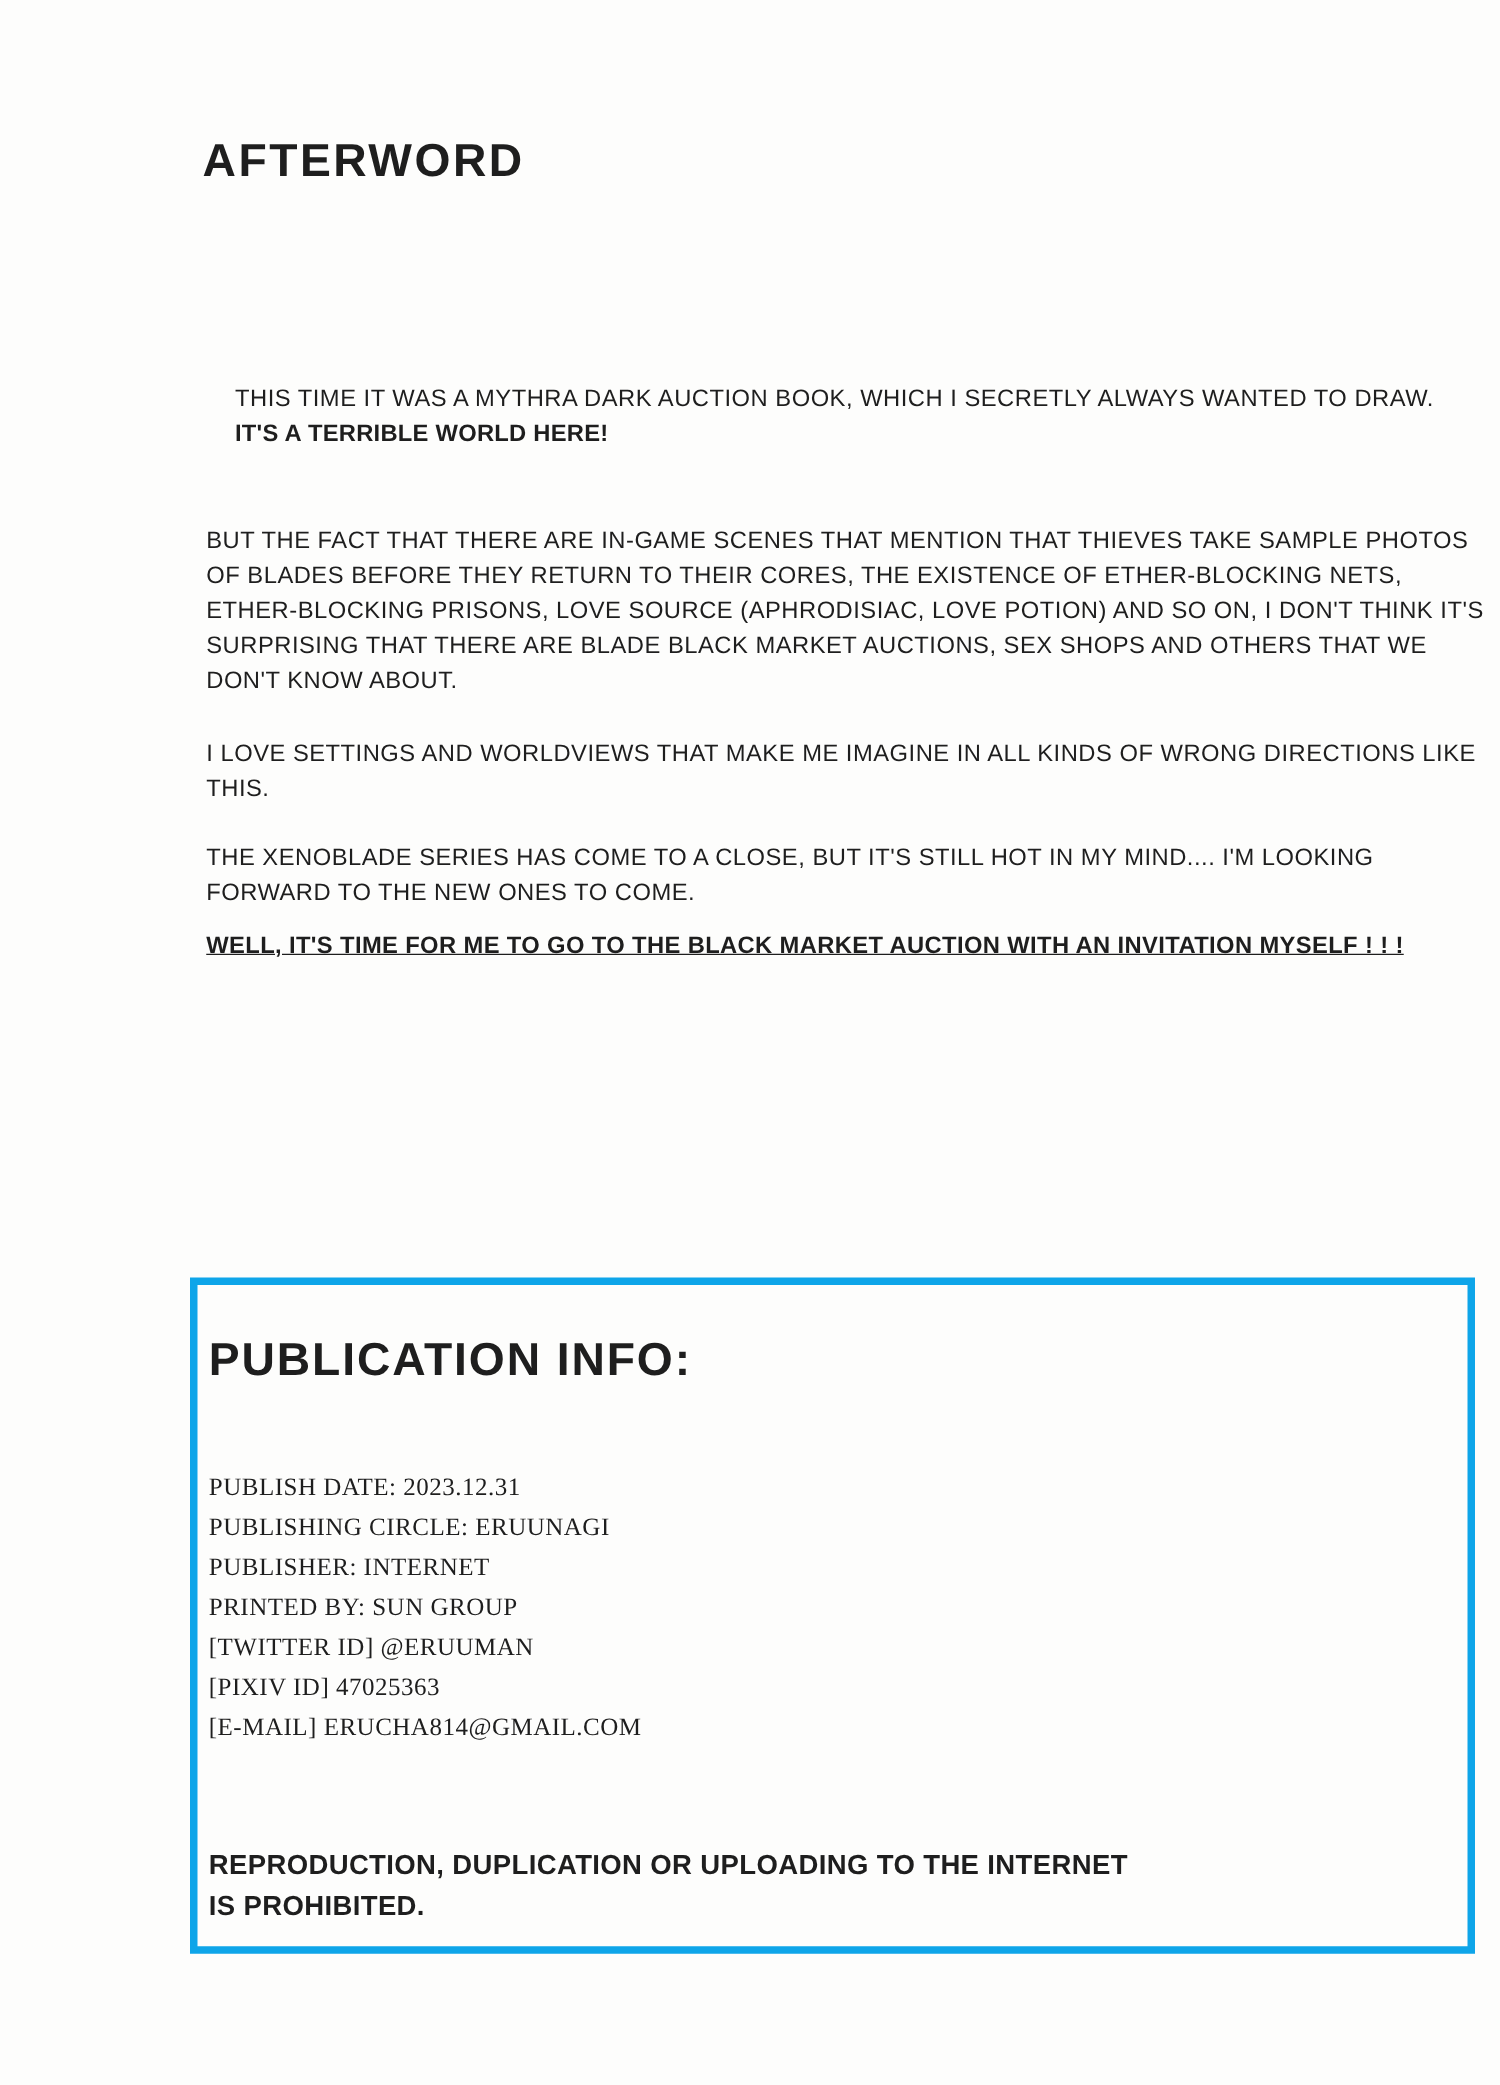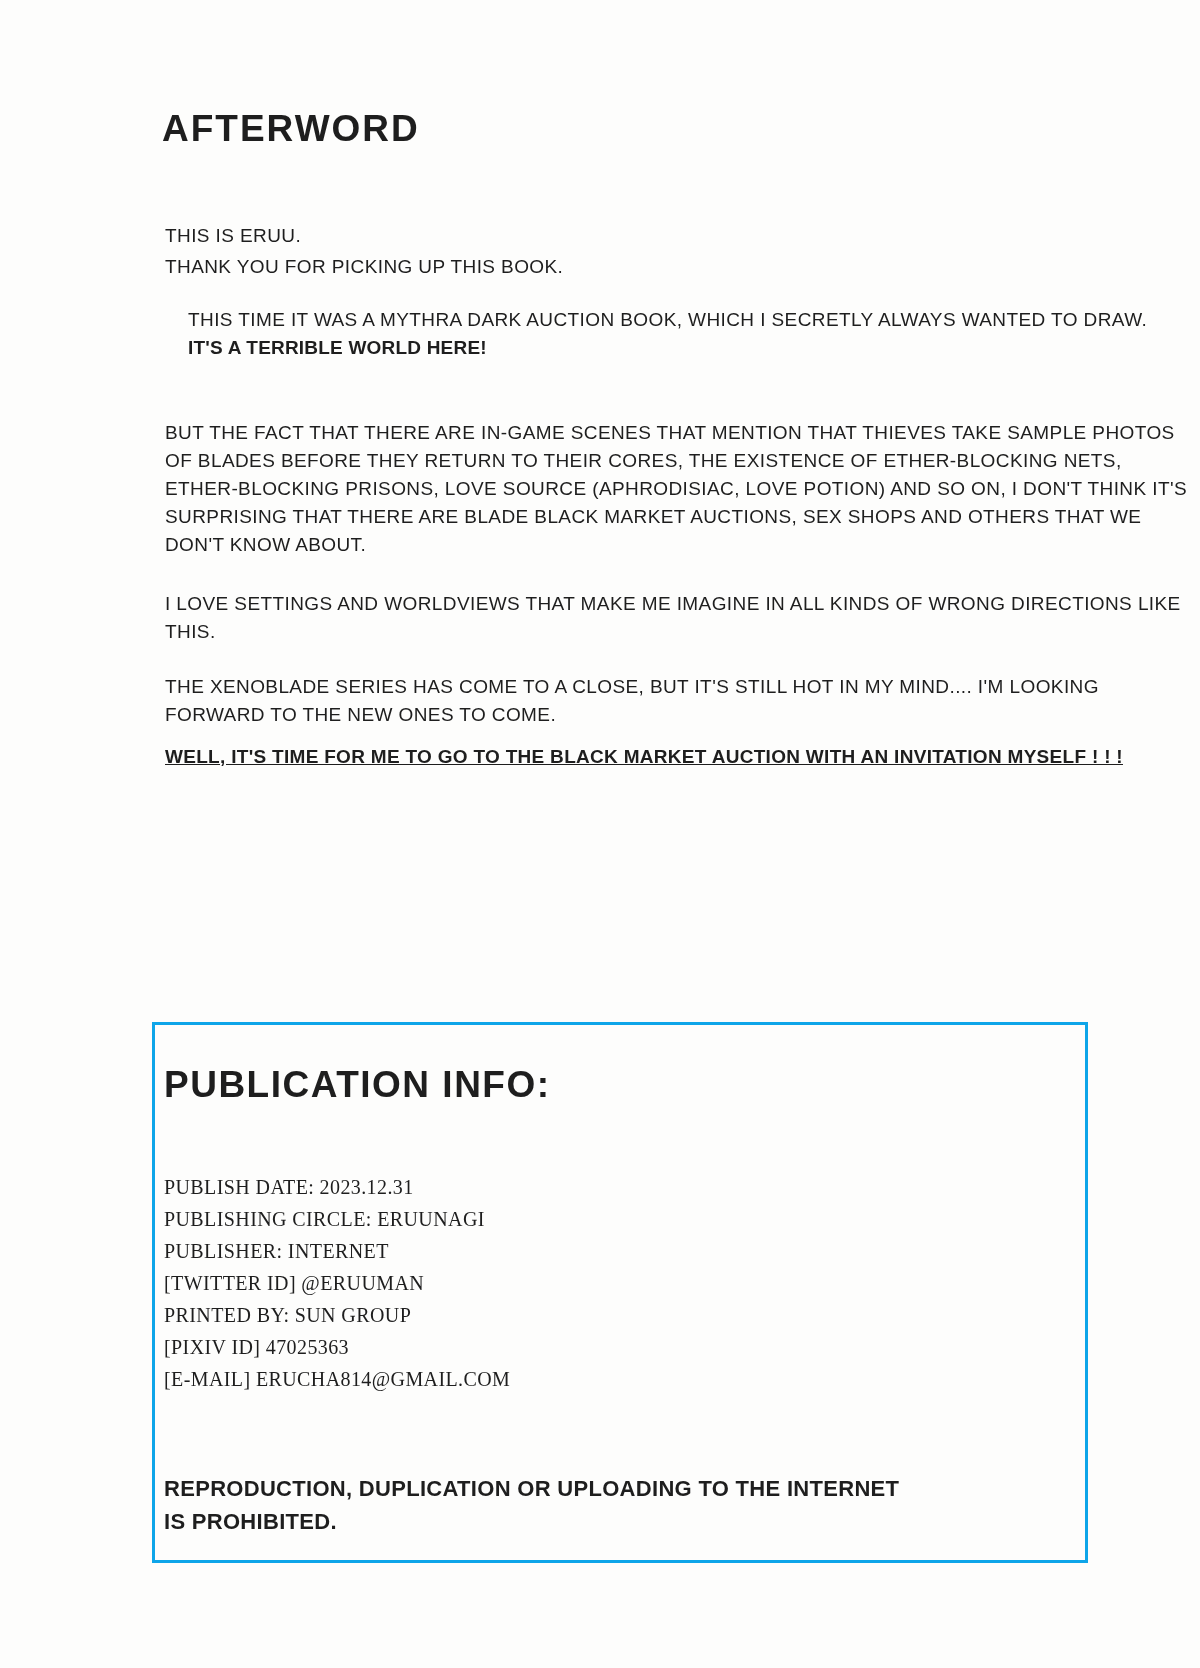--- a/index.html
+++ b/index.html
@@ -51,23 +51,23 @@
     left: 165px;
     top: 743px;
     font-weight: 700;
     letter-spacing: 0.3px;
     text-decoration: underline;
   }
 
   .pub-box {
     left: 152px;
     top: 1022px;
-    width: 936px;
+    width: 1028px;
     height: 541px;
-    border: 3px solid #0ea5e9;
+    border: 6px solid #0ea5e9;
     box-sizing: border-box;
     background: #fdfdfc;
   }
   .pub-heading {
     left: 9px;
     top: 38px;
     font-size: 37px;
     font-weight: 700;
     letter-spacing: 1.5px;
     line-height: 44px;
@@ -89,22 +89,20 @@
     letter-spacing: 0.3px;
   }
 </style>
 </head>
 <body>
 
 <div class="page">
 
   <div class="abs afterword-title">AFTERWORD</div>
 
-  <div class="abs body-text pre intro">THIS IS ERUU.
-THANK YOU FOR PICKING UP THIS BOOK.</div>
 
   <div class="abs body-text para-auction">
     <div>THIS TIME IT WAS A MYTHRA DARK AUCTION BOOK, WHICH I SECRETLY ALWAYS WANTED TO DRAW.</div>
     <div class="emph">IT'S A TERRIBLE WORLD HERE!</div>
   </div>
 
   <div class="abs body-text pre para-lore">BUT THE FACT THAT THERE ARE IN-GAME SCENES THAT MENTION THAT THIEVES TAKE SAMPLE PHOTOS
 OF BLADES BEFORE THEY RETURN TO THEIR CORES, THE EXISTENCE OF ETHER-BLOCKING NETS,
 ETHER-BLOCKING PRISONS, LOVE SOURCE (APHRODISIAC, LOVE POTION) AND SO ON, I DON'T THINK IT'S
 SURPRISING THAT THERE ARE BLADE BLACK MARKET AUCTIONS, SEX SHOPS AND OTHERS THAT WE
@@ -119,22 +117,22 @@
   <div class="abs body-text closing">WELL, IT'S TIME FOR ME TO GO TO THE BLACK MARKET AUCTION WITH AN INVITATION MYSELF ! ! !</div>
 
   <div class="abs pub-box">
 
     <div class="abs pub-heading">PUBLICATION INFO:</div>
 
     <div class="abs pub-lines">
       <div>PUBLISH DATE: 2023.12.31</div>
       <div>PUBLISHING CIRCLE: ERUUNAGI</div>
       <div>PUBLISHER: INTERNET</div>
+      <div>PRINTED BY: SUN GROUP</div>
       <div>[TWITTER ID] @ERUUMAN</div>
-      <div>PRINTED BY: SUN GROUP</div>
       <div>[PIXIV ID] 47025363</div>
       <div>[E-MAIL] ERUCHA814@GMAIL.COM</div>
     </div>
 
     <div class="abs pre pub-notice">REPRODUCTION, DUPLICATION OR UPLOADING TO THE INTERNET
 IS PROHIBITED.</div>
   </div>
 
 </div>
 

